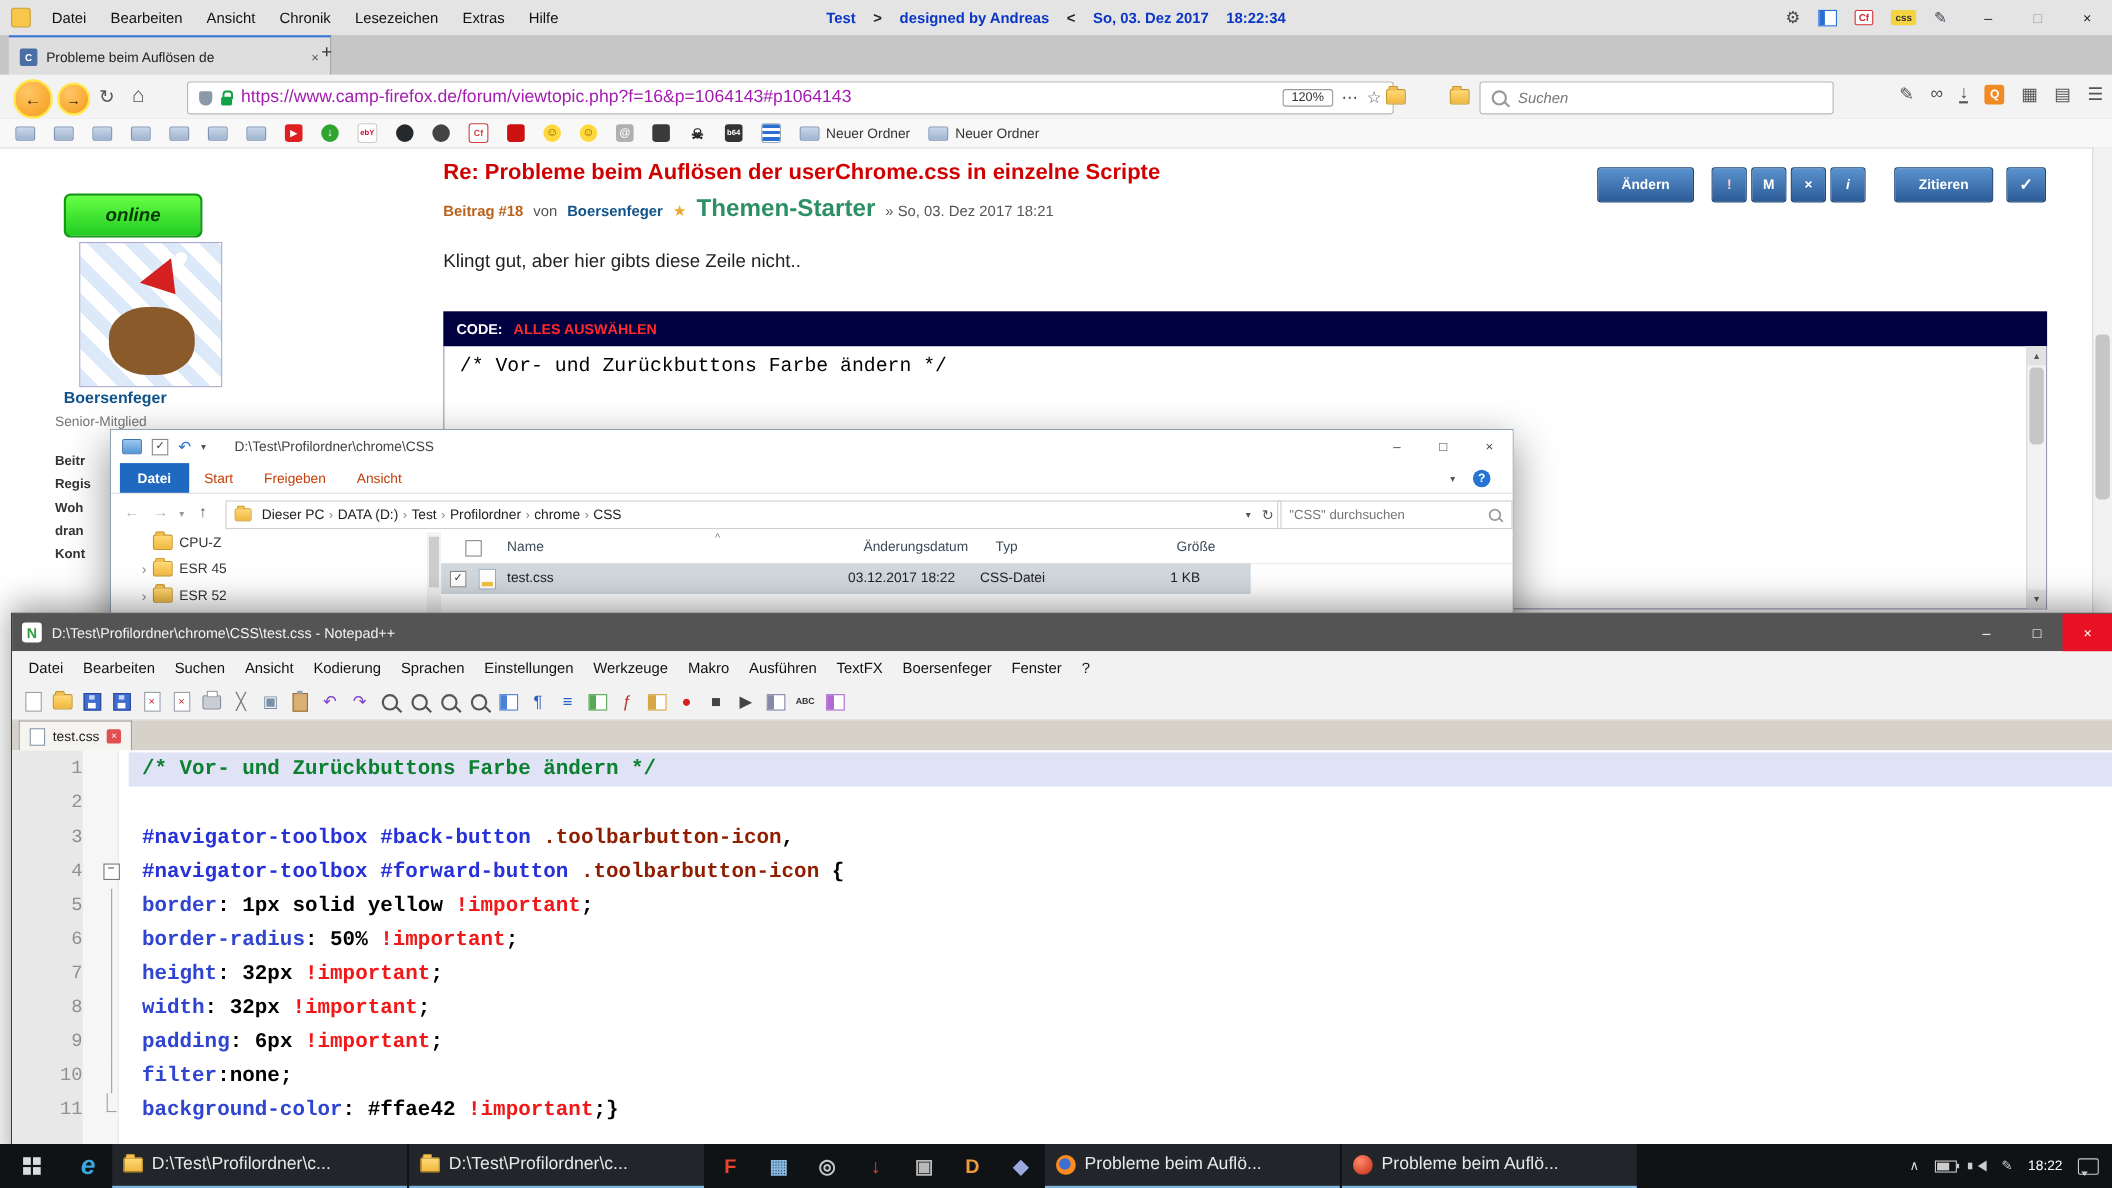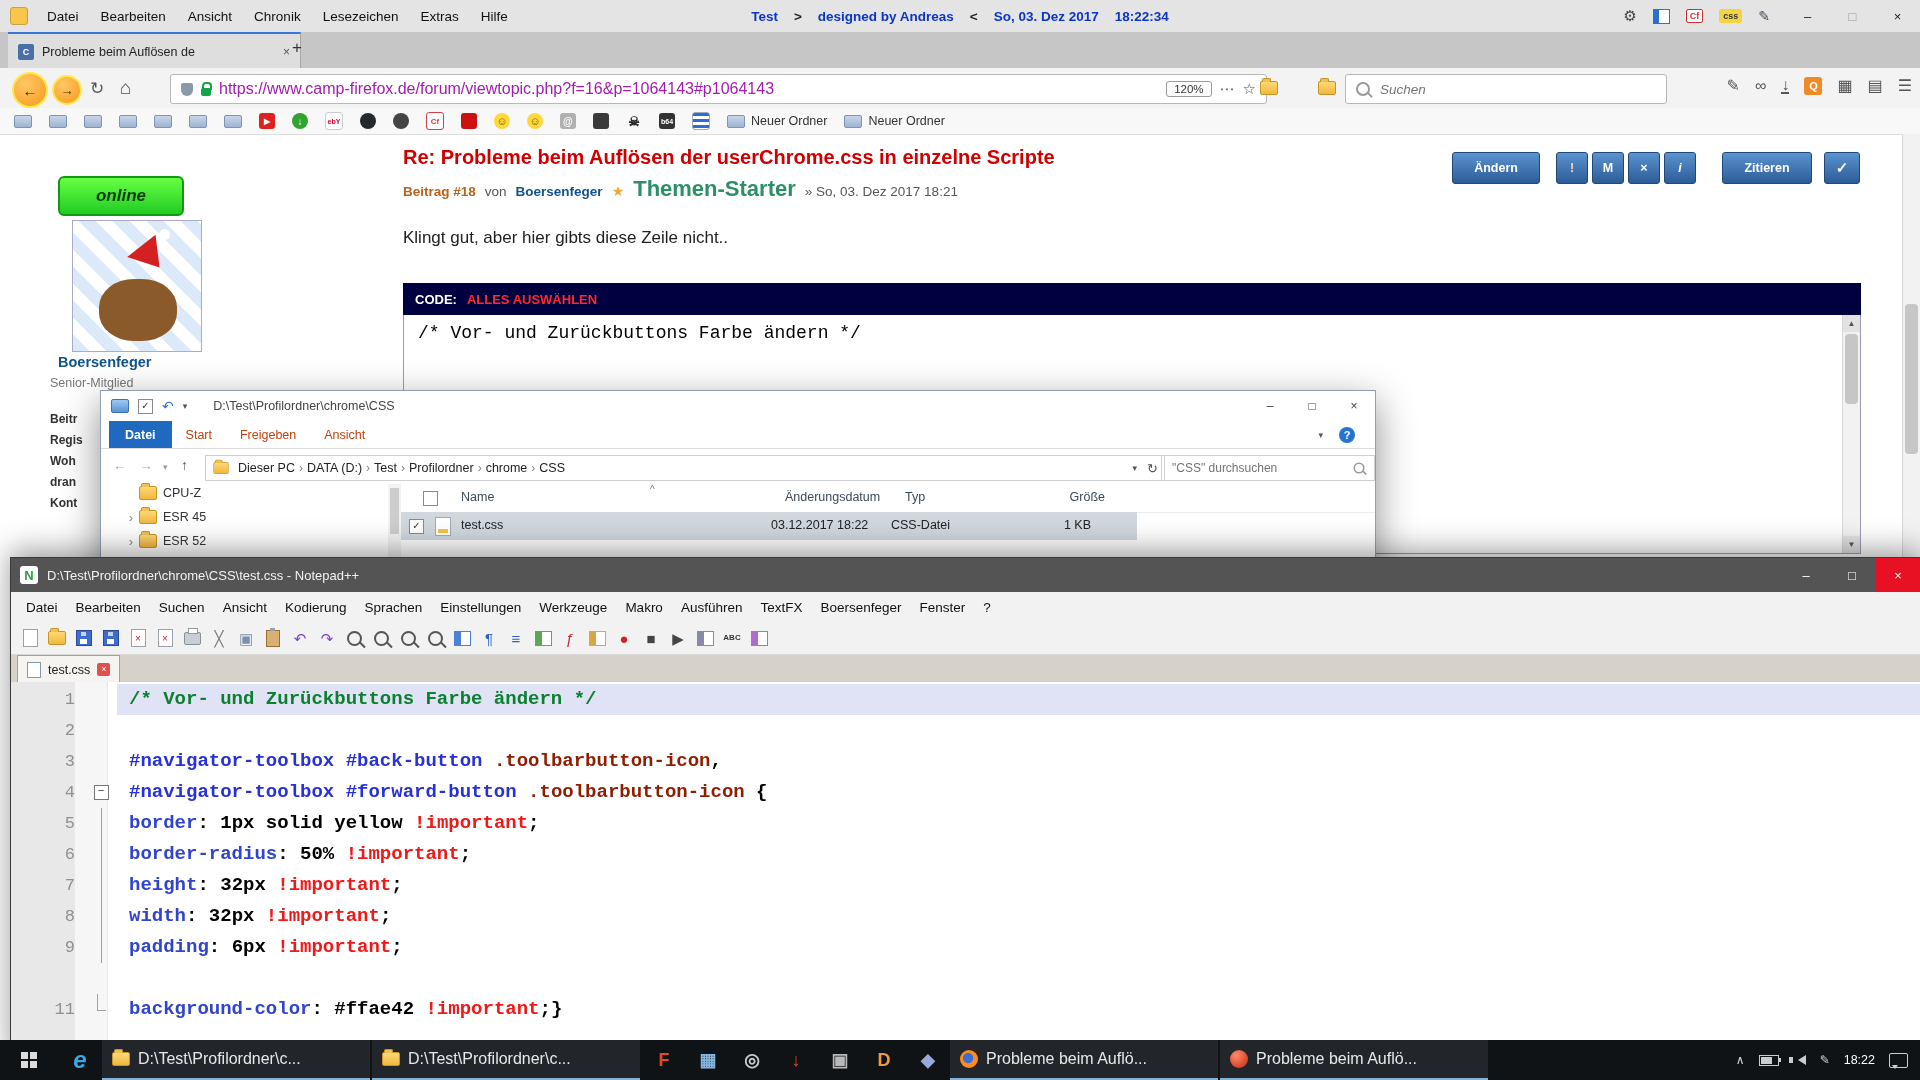--- a/index.html
+++ b/index.html
@@ -684,20 +684,27 @@
             </span>
             <span class="code-text" data-name="code-text"><span class="tk-prop" data-name="token">width</span><span class="tk-pln" data-name="token">: </span><span class="tk-val" data-name="token">32px </span><span class="tk-imp" data-name="token">!important</span><span class="tk-pln" data-name="token">;</span></span>
           </div>
           <div class="code-row" data-name="code-line-9" style="top: 248px;">
             <span class="ln-num" data-name="line-number">9</span>
             <span class="ln-fold" data-name="fold-margin-cell">
               <span class="fline" data-name="fold-line"></span>
             </span>
             <span class="code-text" data-name="code-text"><span class="tk-prop" data-name="token">padding</span><span class="tk-pln" data-name="token">: </span><span class="tk-val" data-name="token">6px </span><span class="tk-imp" data-name="token">!important</span><span class="tk-pln" data-name="token">;</span></span>
           </div>
+          <div class="code-row" data-name="code-line-10" style="top: 279px;">
+            <span class="ln-num" data-name="line-number">10</span>
+            <span class="ln-fold" data-name="fold-margin-cell">
+              <span class="fline" data-name="fold-line"></span>
+            </span>
+            <span class="code-text" data-name="code-text"><span class="tk-prop" data-name="token">filter</span><span class="tk-pln" data-name="token">:</span><span class="tk-val" data-name="token">none</span><span class="tk-pln" data-name="token">;</span></span>
+          </div>
           <div class="code-row" data-name="code-line-11" style="top: 310px;">
             <span class="ln-num" data-name="line-number">11</span>
             <span class="ln-fold" data-name="fold-margin-cell">
               <span class="fend" data-name="fold-end"></span>
             </span>
             <span class="code-text" data-name="code-text"><span class="tk-prop" data-name="token">background-color</span><span class="tk-pln" data-name="token">: </span><span class="tk-val" data-name="token">#ffae42 </span><span class="tk-imp" data-name="token">!important</span><span class="tk-pln" data-name="token">;}</span></span>
           </div>
         </div>
     </div>
   </div>

